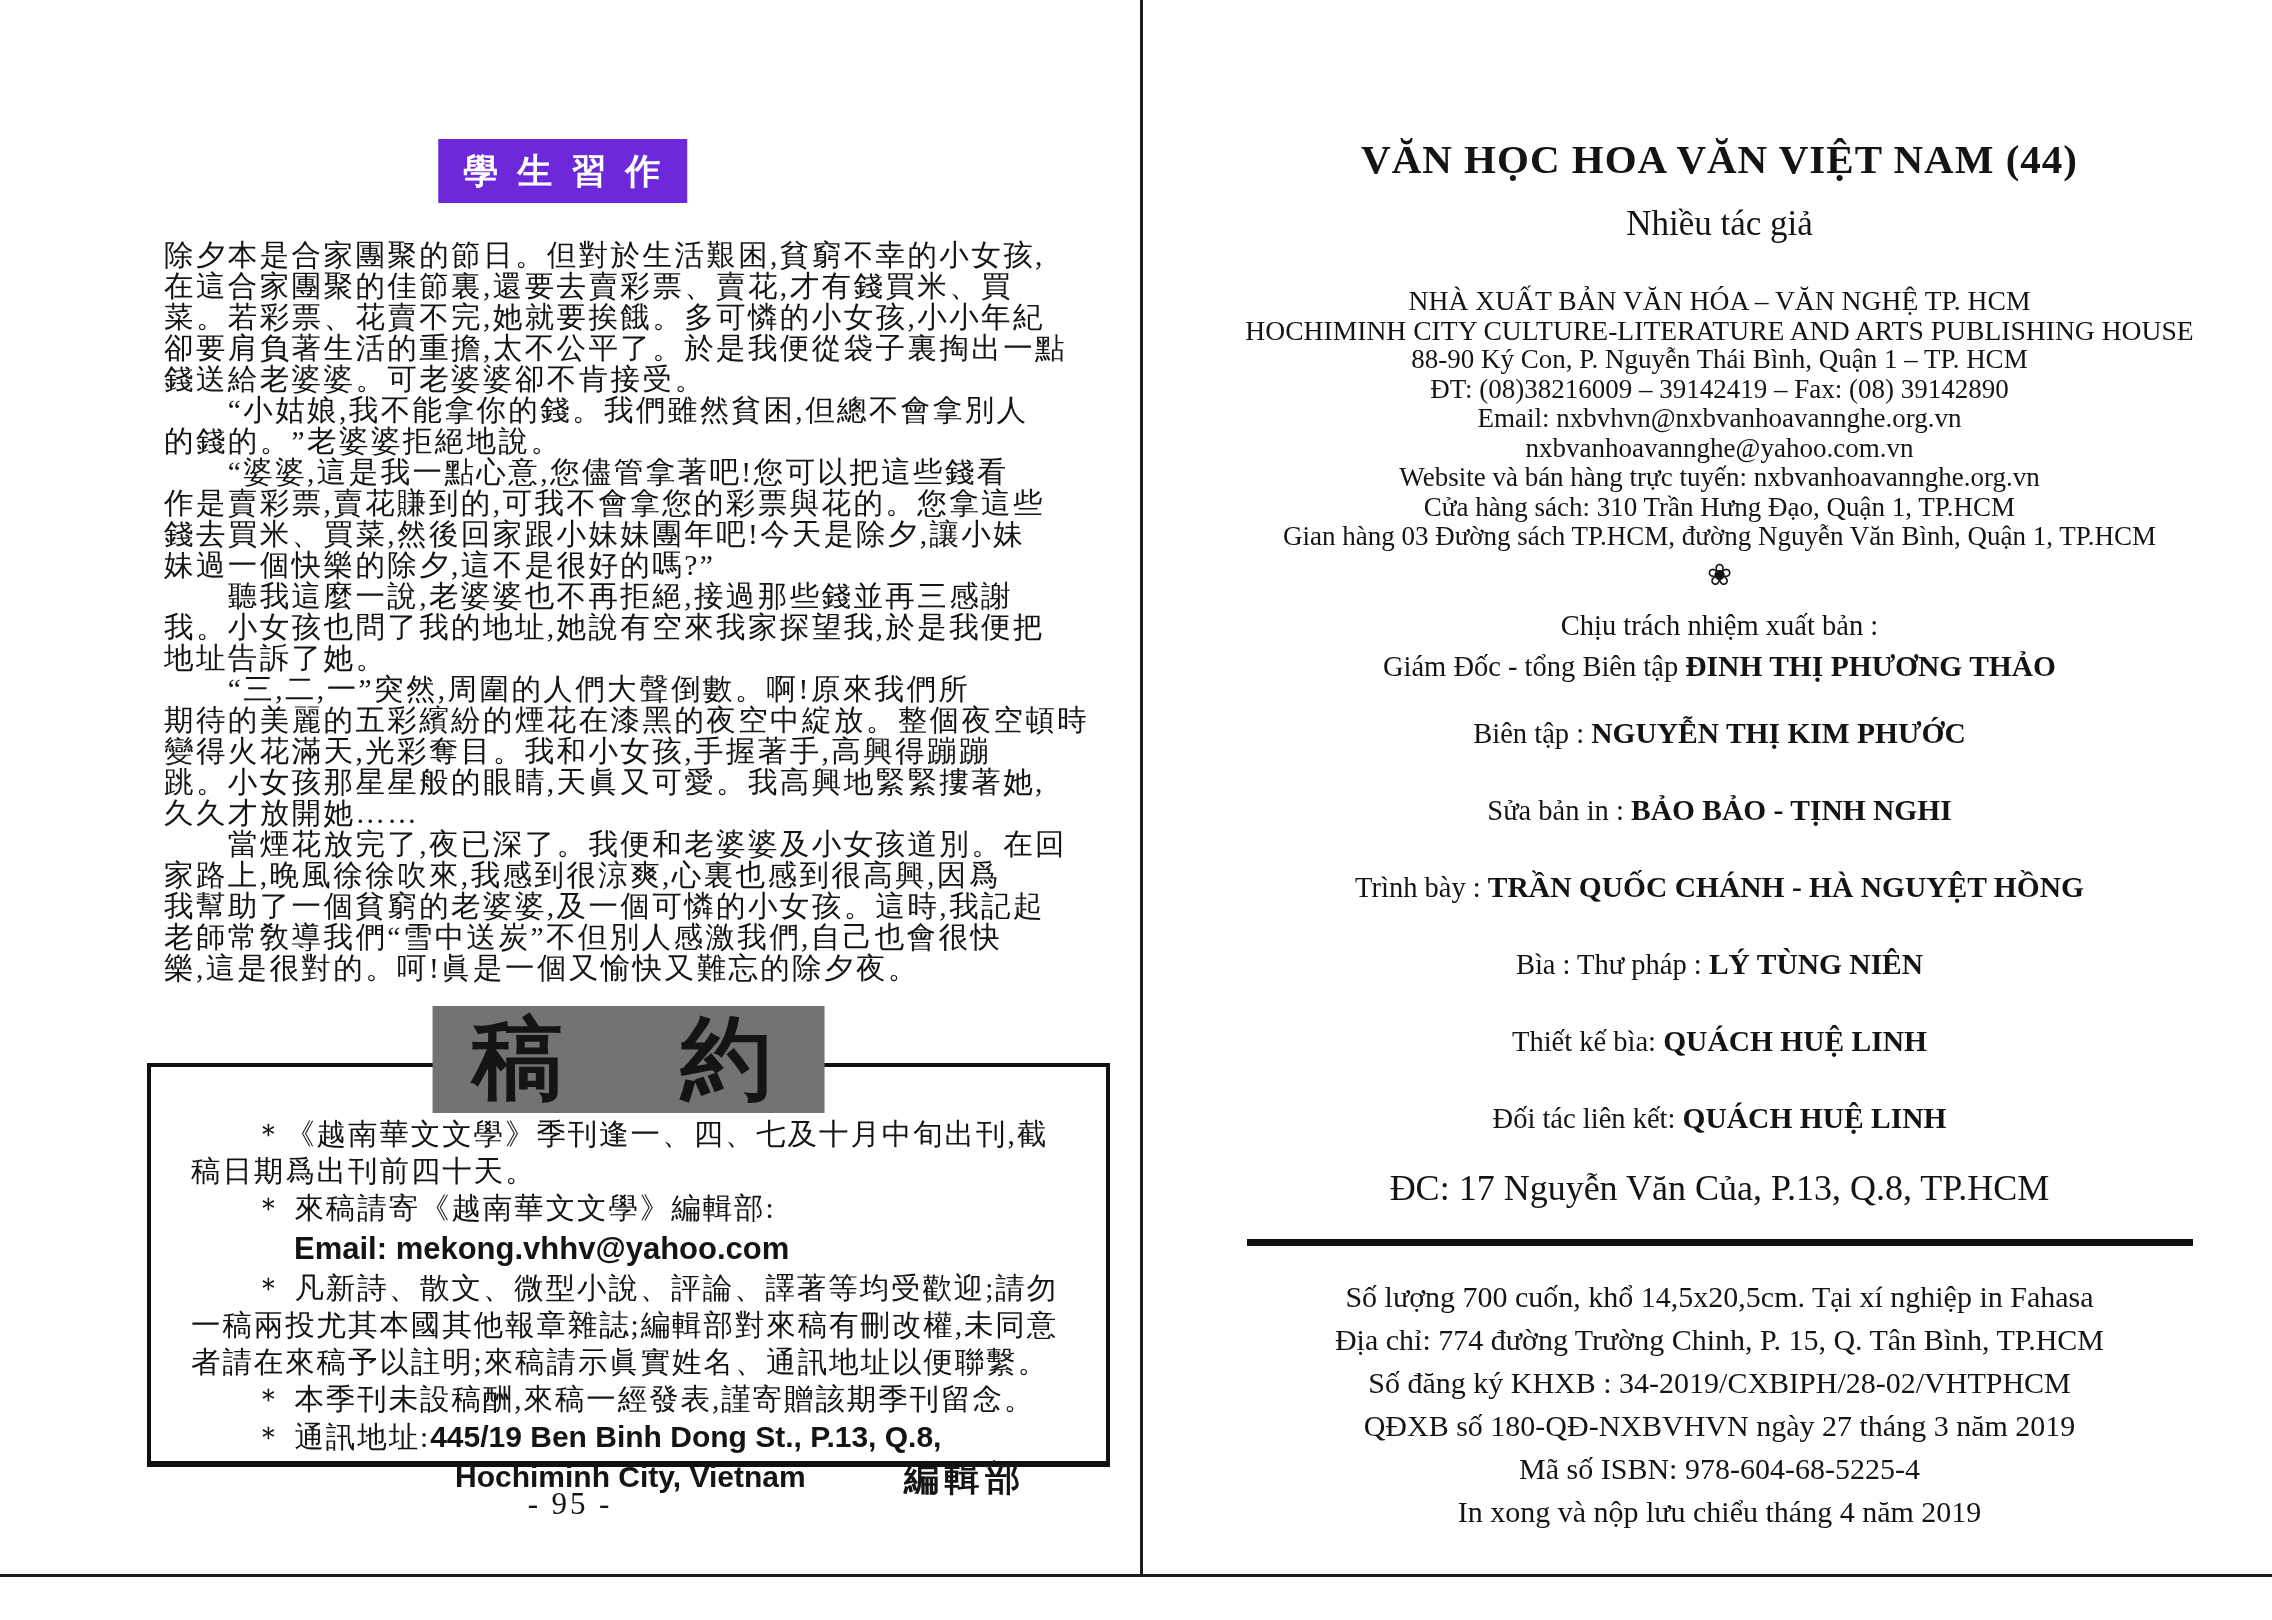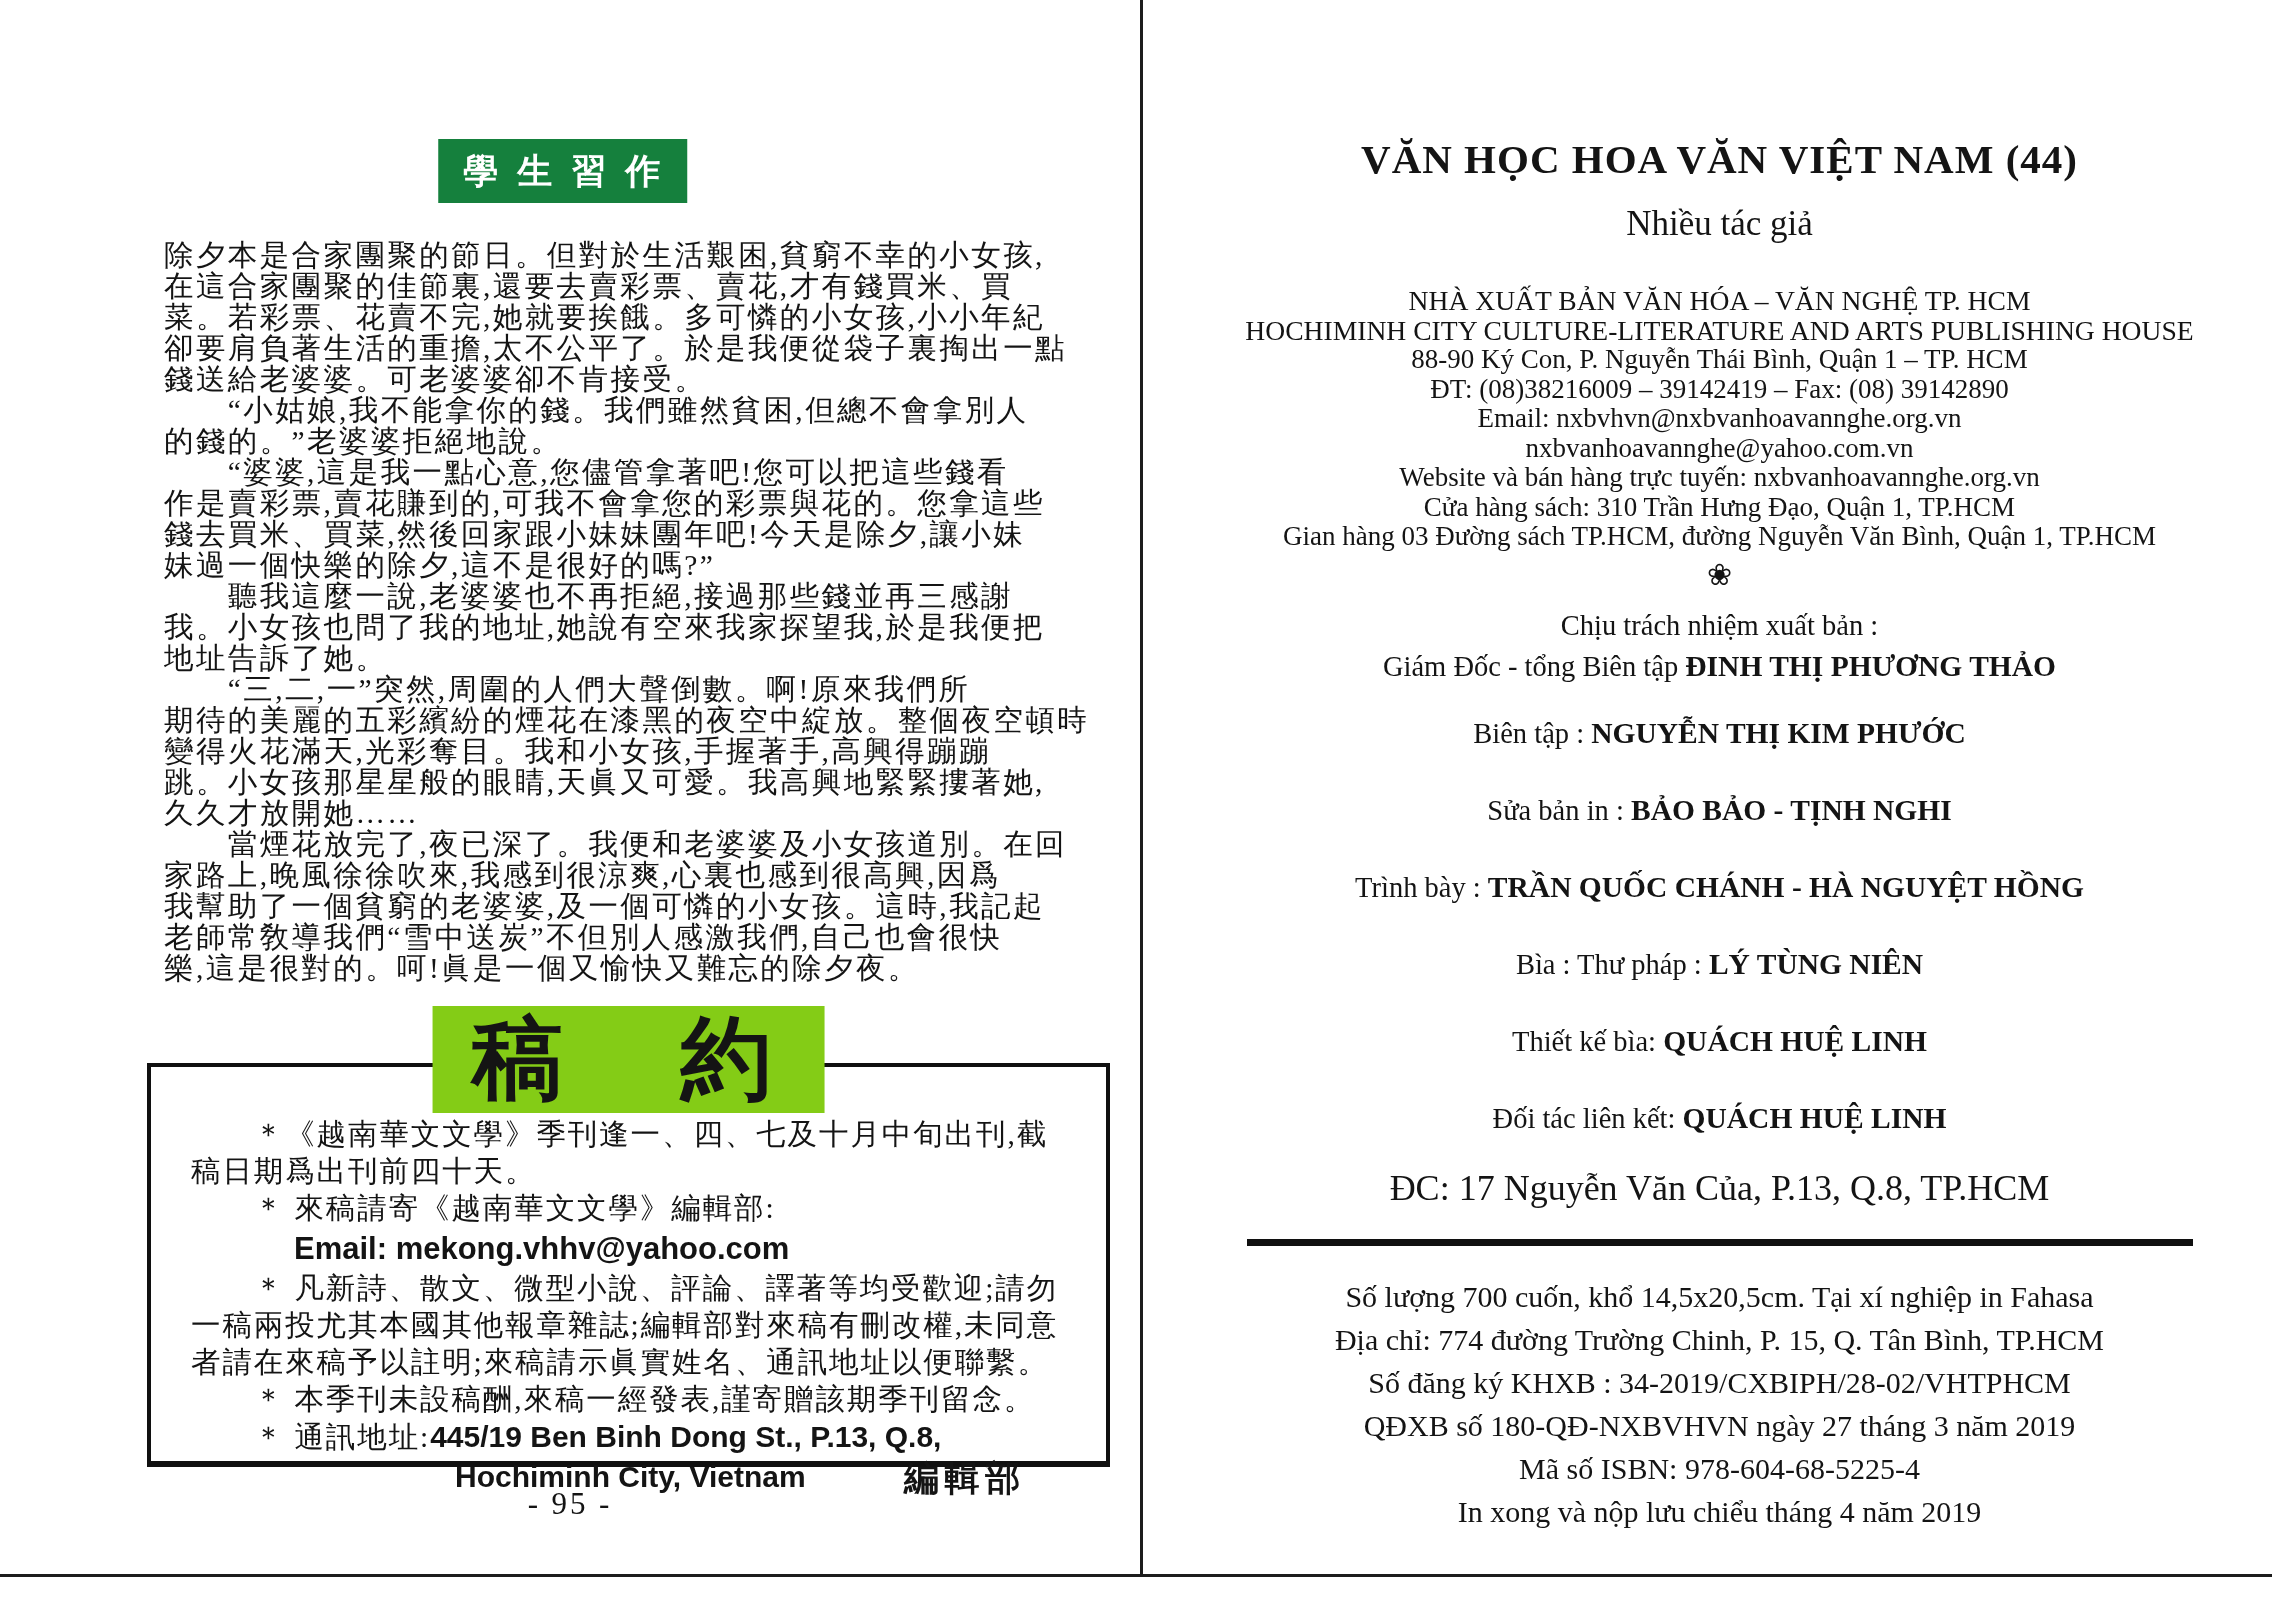--- a/index.html
+++ b/index.html
@@ -8,36 +8,36 @@
     color:#141414;font-family:"Liberation Serif","DejaVu Serif",serif;
     overflow:hidden;
   }
   .divider-v{position:absolute;left:1140px;top:0;width:2.9px;height:1575px;background:#1c1c1c;}
   .rule-bottom{position:absolute;left:0;top:1574px;width:2272px;height:2.9px;background:#1c1c1c;}
 
   
   .page-left{position:absolute;left:0;top:0;width:1140px;height:1574px;}
   .badge{
     position:absolute;left:50%;transform:translateX(-53%);top:139px;
-    background:#15803d;color:#fff;font-weight:bold;font-size:35px;
+    background:#6d28d9;color:#fff;font-weight:bold;font-size:35px;
     letter-spacing:19px;padding:8.6px 7.6px 8.6px 25px;white-space:nowrap;
   }
   .story{
     position:absolute;left:164px;top:240px;width:946px;
     font-size:29.5px;line-height:31px;letter-spacing:2.4px;
   }
   .sline{white-space:nowrap;}
 
   .gaoyue-box{
     position:absolute;left:147px;top:1063px;width:963px;height:404px;
     border:4.8px solid #101010;border-bottom-width:6.7px;box-sizing:border-box;
   }
   .box-title{
     position:absolute;top:-61px;left:50%;transform:translateX(-50%);
-    background:#84cc16;font-size:91px;line-height:107px;font-weight:bold;
+    background:#737373;font-size:91px;line-height:107px;font-weight:bold;
     letter-spacing:13.3px;padding:0 40px;white-space:nowrap;
   }
   .box-body{padding:49px 25px 0 40px;font-size:29.5px;line-height:37px;letter-spacing:1.9px;}
   .bline{white-space:nowrap;}
   .latin{font-family:"Liberation Sans","DejaVu Sans",sans-serif;font-weight:bold;letter-spacing:0;}
   .email-line{margin:2.9px 0 2.9px 103px;font-size:31px;}
   .addr-row{white-space:nowrap;}
   .addr-row .latin{font-size:30px;}
   .city-row{position:relative;height:44px;margin-top:1.9px;}
   .city{position:absolute;left:264px;top:0;font-size:30px;}

